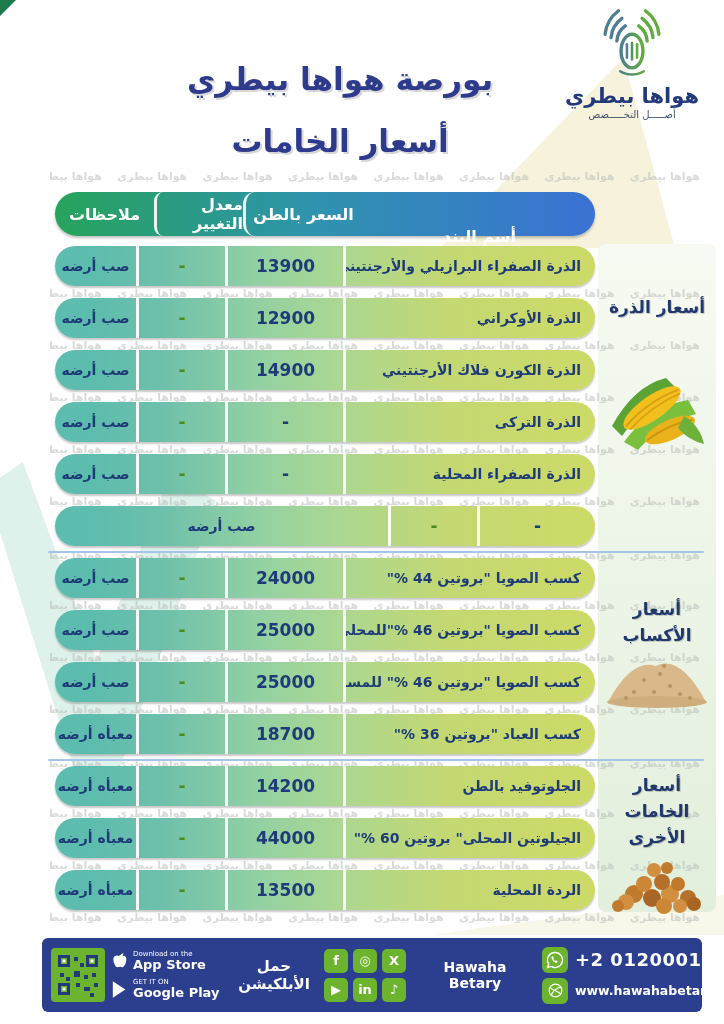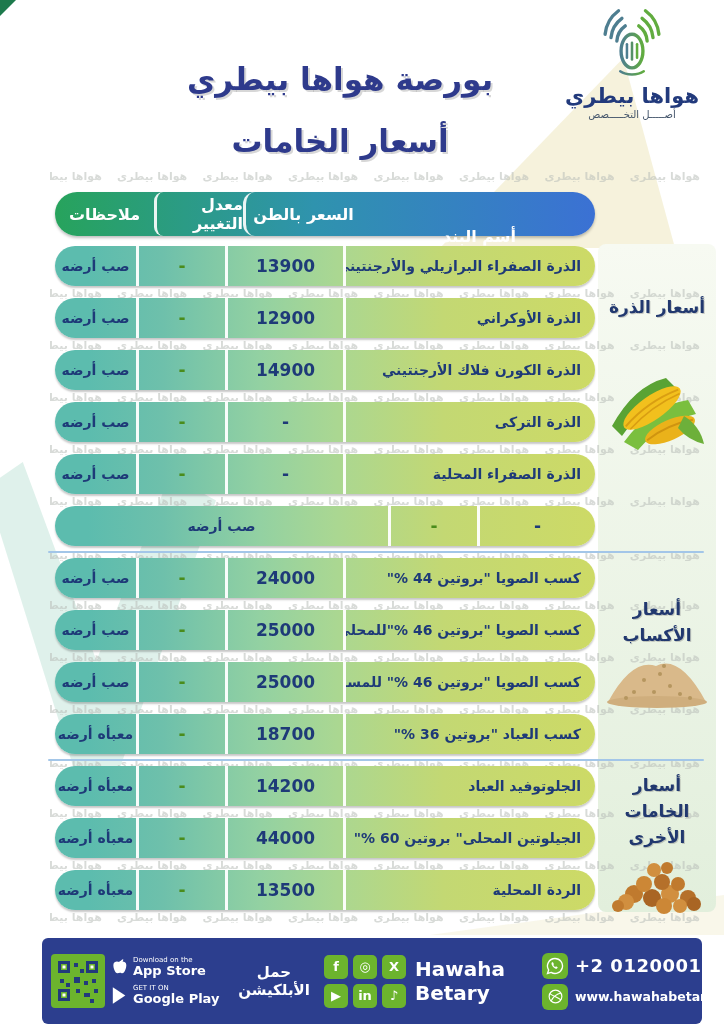--- a/index.html
+++ b/index.html
@@ -54,33 +54,33 @@
   
   .side-bg{position:absolute;left:598px;top:244px;width:118px;height:668px;z-index:0;
     background:linear-gradient(180deg,#f7faf2,#e2efdc);border-radius:8px;}
   .side-content{position:absolute;left:598px;top:244px;width:132px;height:668px;z-index:3;}
   .side-label{position:absolute;width:112px;left:3px;text-align:center;color:#21386f;
     font-weight:bold;font-size:17px;direction:rtl;line-height:26px;
     text-shadow:1px 1px 0 rgba(130,130,130,.4);}
   .side-img{position:absolute;left:6px;width:106px;}
 
   
-  .footer{position:absolute;left:42px;top:938px;width:660px;height:86px;background:#2c3e8e;
+  .footer{position:absolute;left:42px;top:938px;width:660px;height:74px;background:#2c3e8e;
     border-radius:6px;z-index:5;display:flex;align-items:center;padding:0 9px;gap:7px;direction:ltr;
     box-sizing:border-box;}
   .qr{flex:0 0 54px;height:54px;background:#6cb42d;border-radius:4px;padding:3px;box-sizing:border-box;}
   .badges{flex:0 0 112px;display:flex;flex-direction:column;gap:6px;}
   .badge{display:flex;align-items:center;gap:6px;color:#fff;}
   .badge-txt .small{font-size:7px;line-height:8px;}
   .badge-txt .big{font-size:13px;font-weight:bold;line-height:14px;white-space:nowrap;}
   .dl-label{flex:0 0 86px;color:#fff;font-weight:bold;font-size:15px;text-align:center;direction:rtl;}
   .social{flex:0 0 84px;display:grid;grid-template-columns:repeat(3,24px);grid-auto-rows:24px;gap:5px;}
   .s-icon{background:#6cb42d;border-radius:5px;color:#fff;font-weight:bold;font-size:13px;
     display:flex;align-items:center;justify-content:center;}
-  .brand-en{flex:0 0 120px;color:#fff;font-weight:bold;font-size:20px;}
+  .brand-en{flex:0 0 120px;color:#fff;font-weight:bold;font-size:14px;text-align:center;}
   .contact{flex:1;display:flex;flex-direction:column;gap:5px;}
   .contact-row{display:flex;align-items:center;gap:7px;color:#fff;}
   .c-icon{flex:0 0 26px;height:26px;background:#6cb42d;border-radius:6px;display:flex;
     align-items:center;justify-content:center;}
   .phone-txt{font-weight:bold;font-size:18px;letter-spacing:.5px;white-space:nowrap;}
   .web-txt{font-weight:bold;font-size:12.5px;white-space:nowrap;}
 </style>
 </head>
 <body>
 
@@ -199,21 +199,21 @@
       <div class="c-change">-</div>
       <div class="c-notes">صب أرضه</div>
     </div>
     <div class="row">
       <div class="c-name">كسب العباد "بروتين 36 %"</div>
       <div class="c-price">18700</div>
       <div class="c-change">-</div>
       <div class="c-notes">معبأه أرضه</div>
     </div>
     <div class="row">
-      <div class="c-name">الجلوتوفيد العباد</div>
+      <div class="c-name">الجلوتوفيد بالطن</div>
       <div class="c-price">14200</div>
       <div class="c-change">-</div>
       <div class="c-notes">معبأه أرضه</div>
     </div>
     <div class="row">
       <div class="c-name">الجيلوتين المحلى" بروتين 60 %"</div>
       <div class="c-price">44000</div>
       <div class="c-change">-</div>
       <div class="c-notes">معبأه أرضه</div>
     </div>

